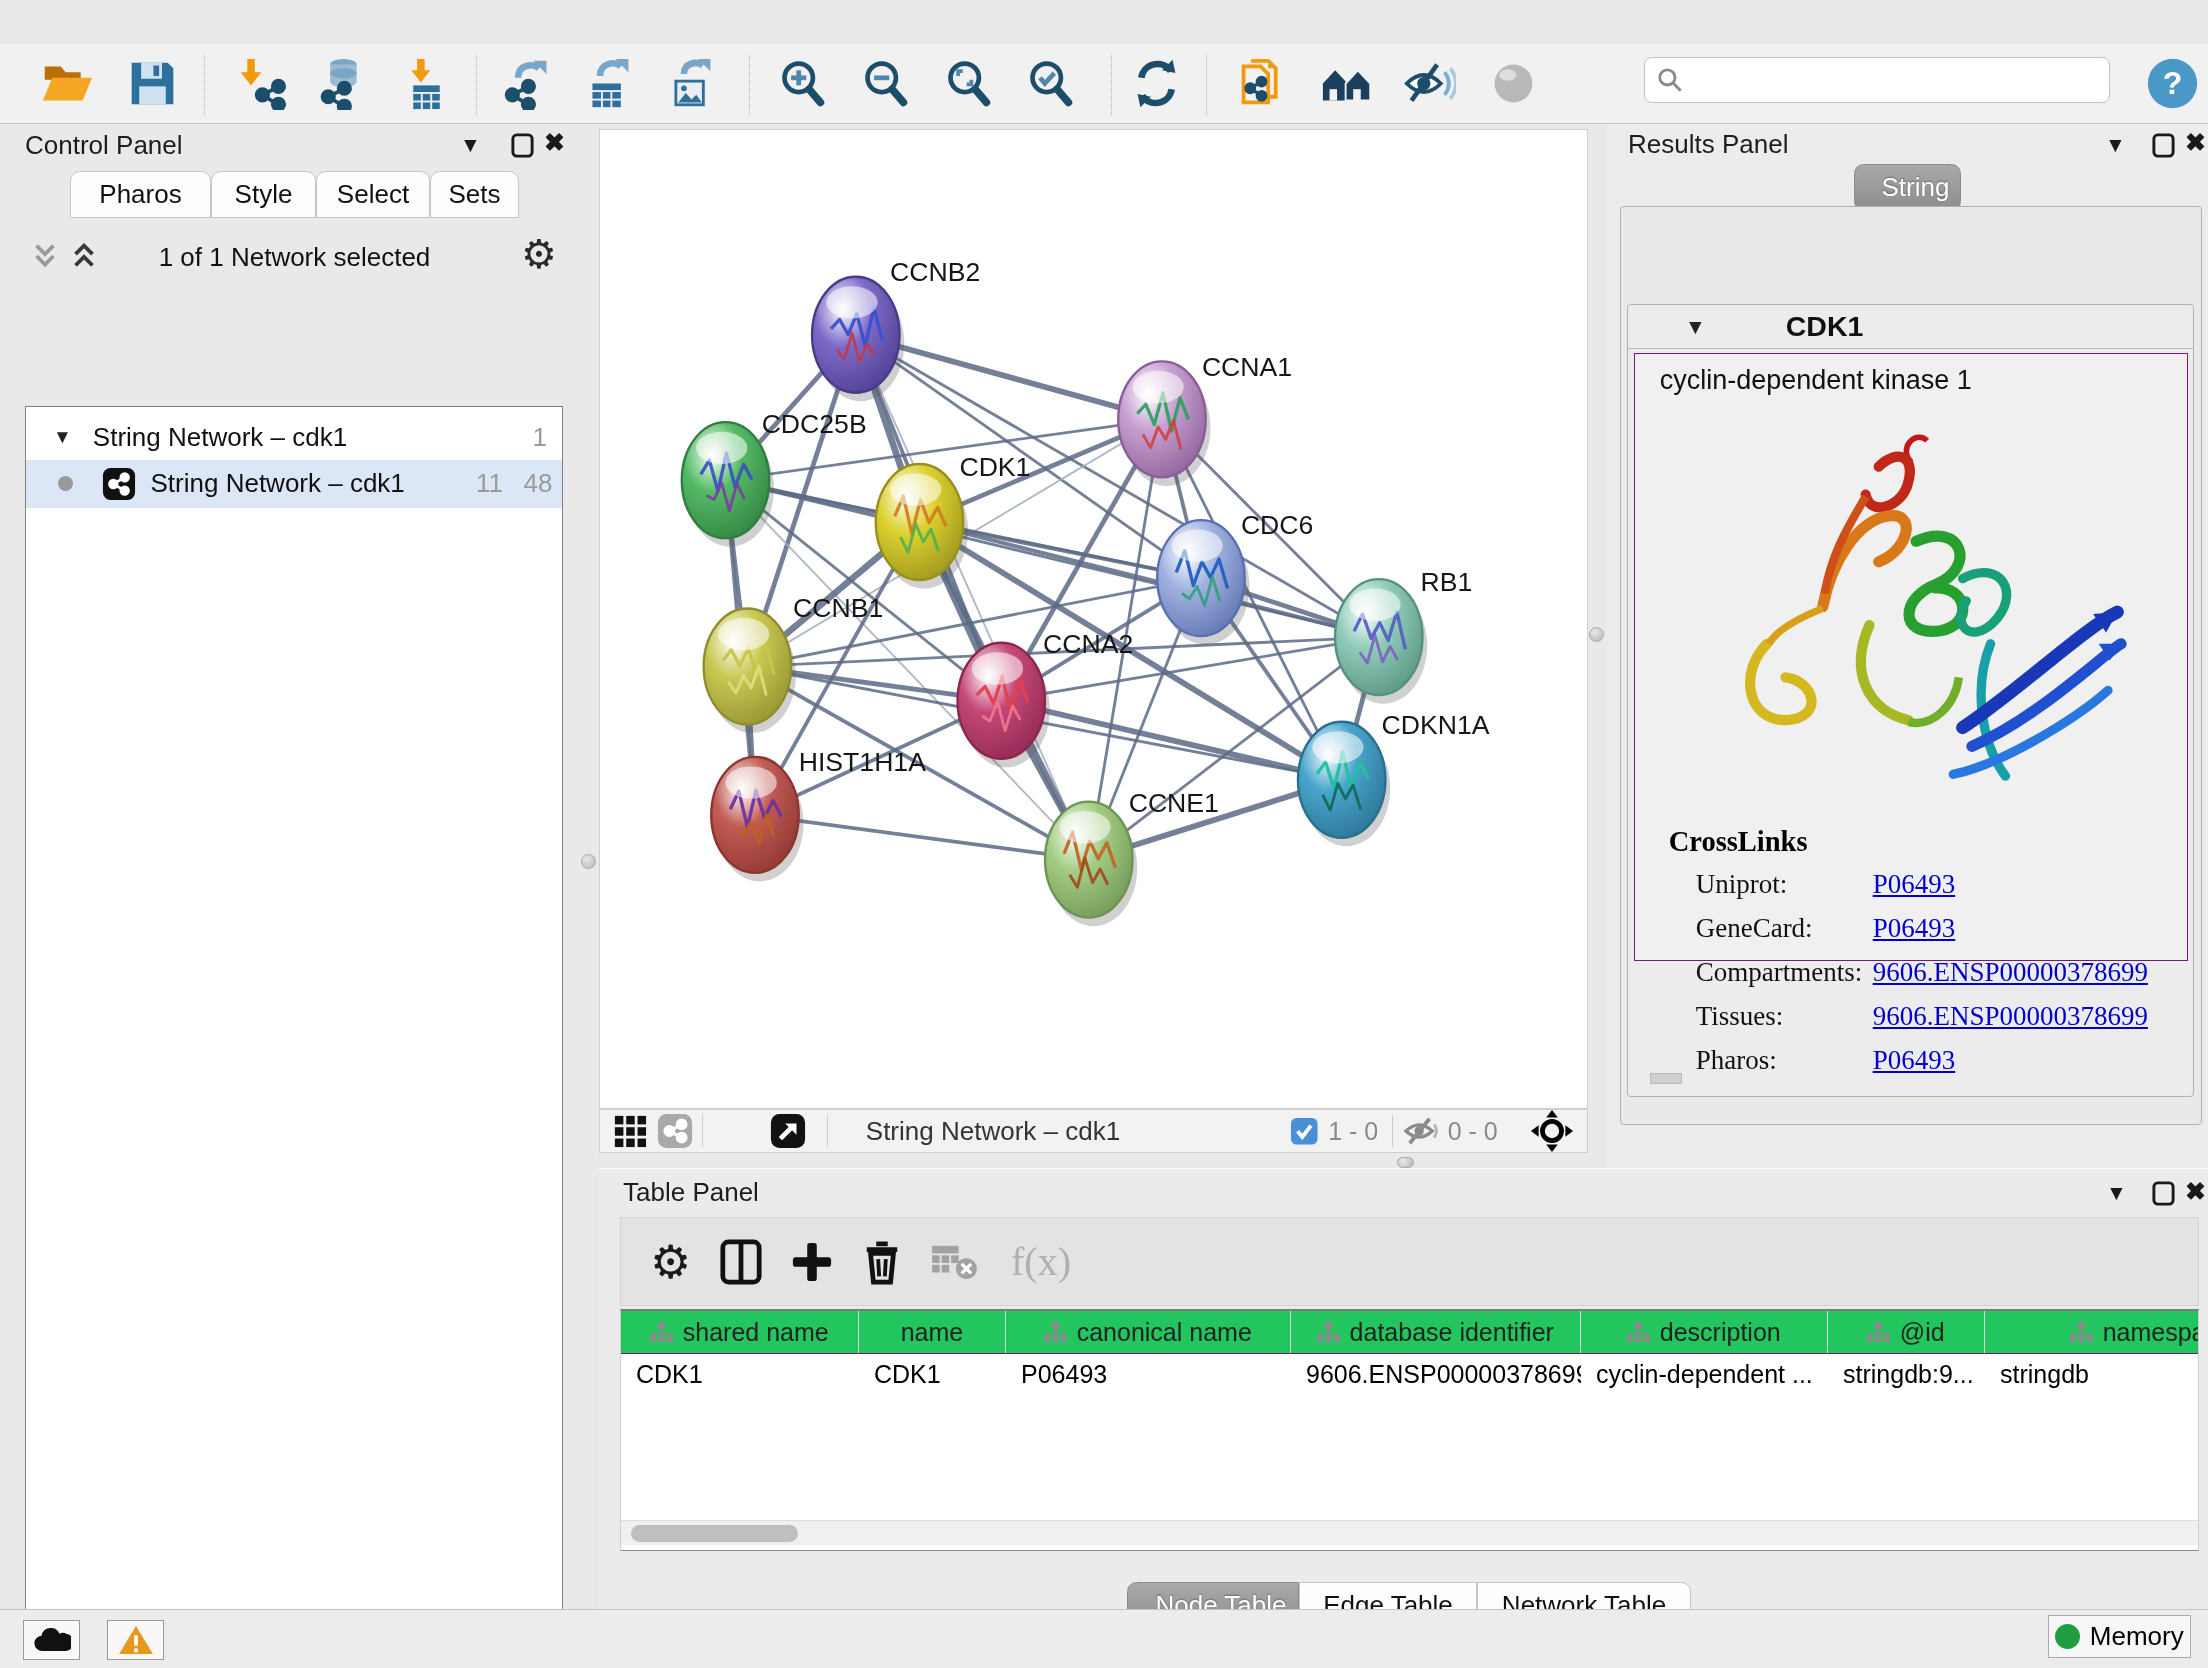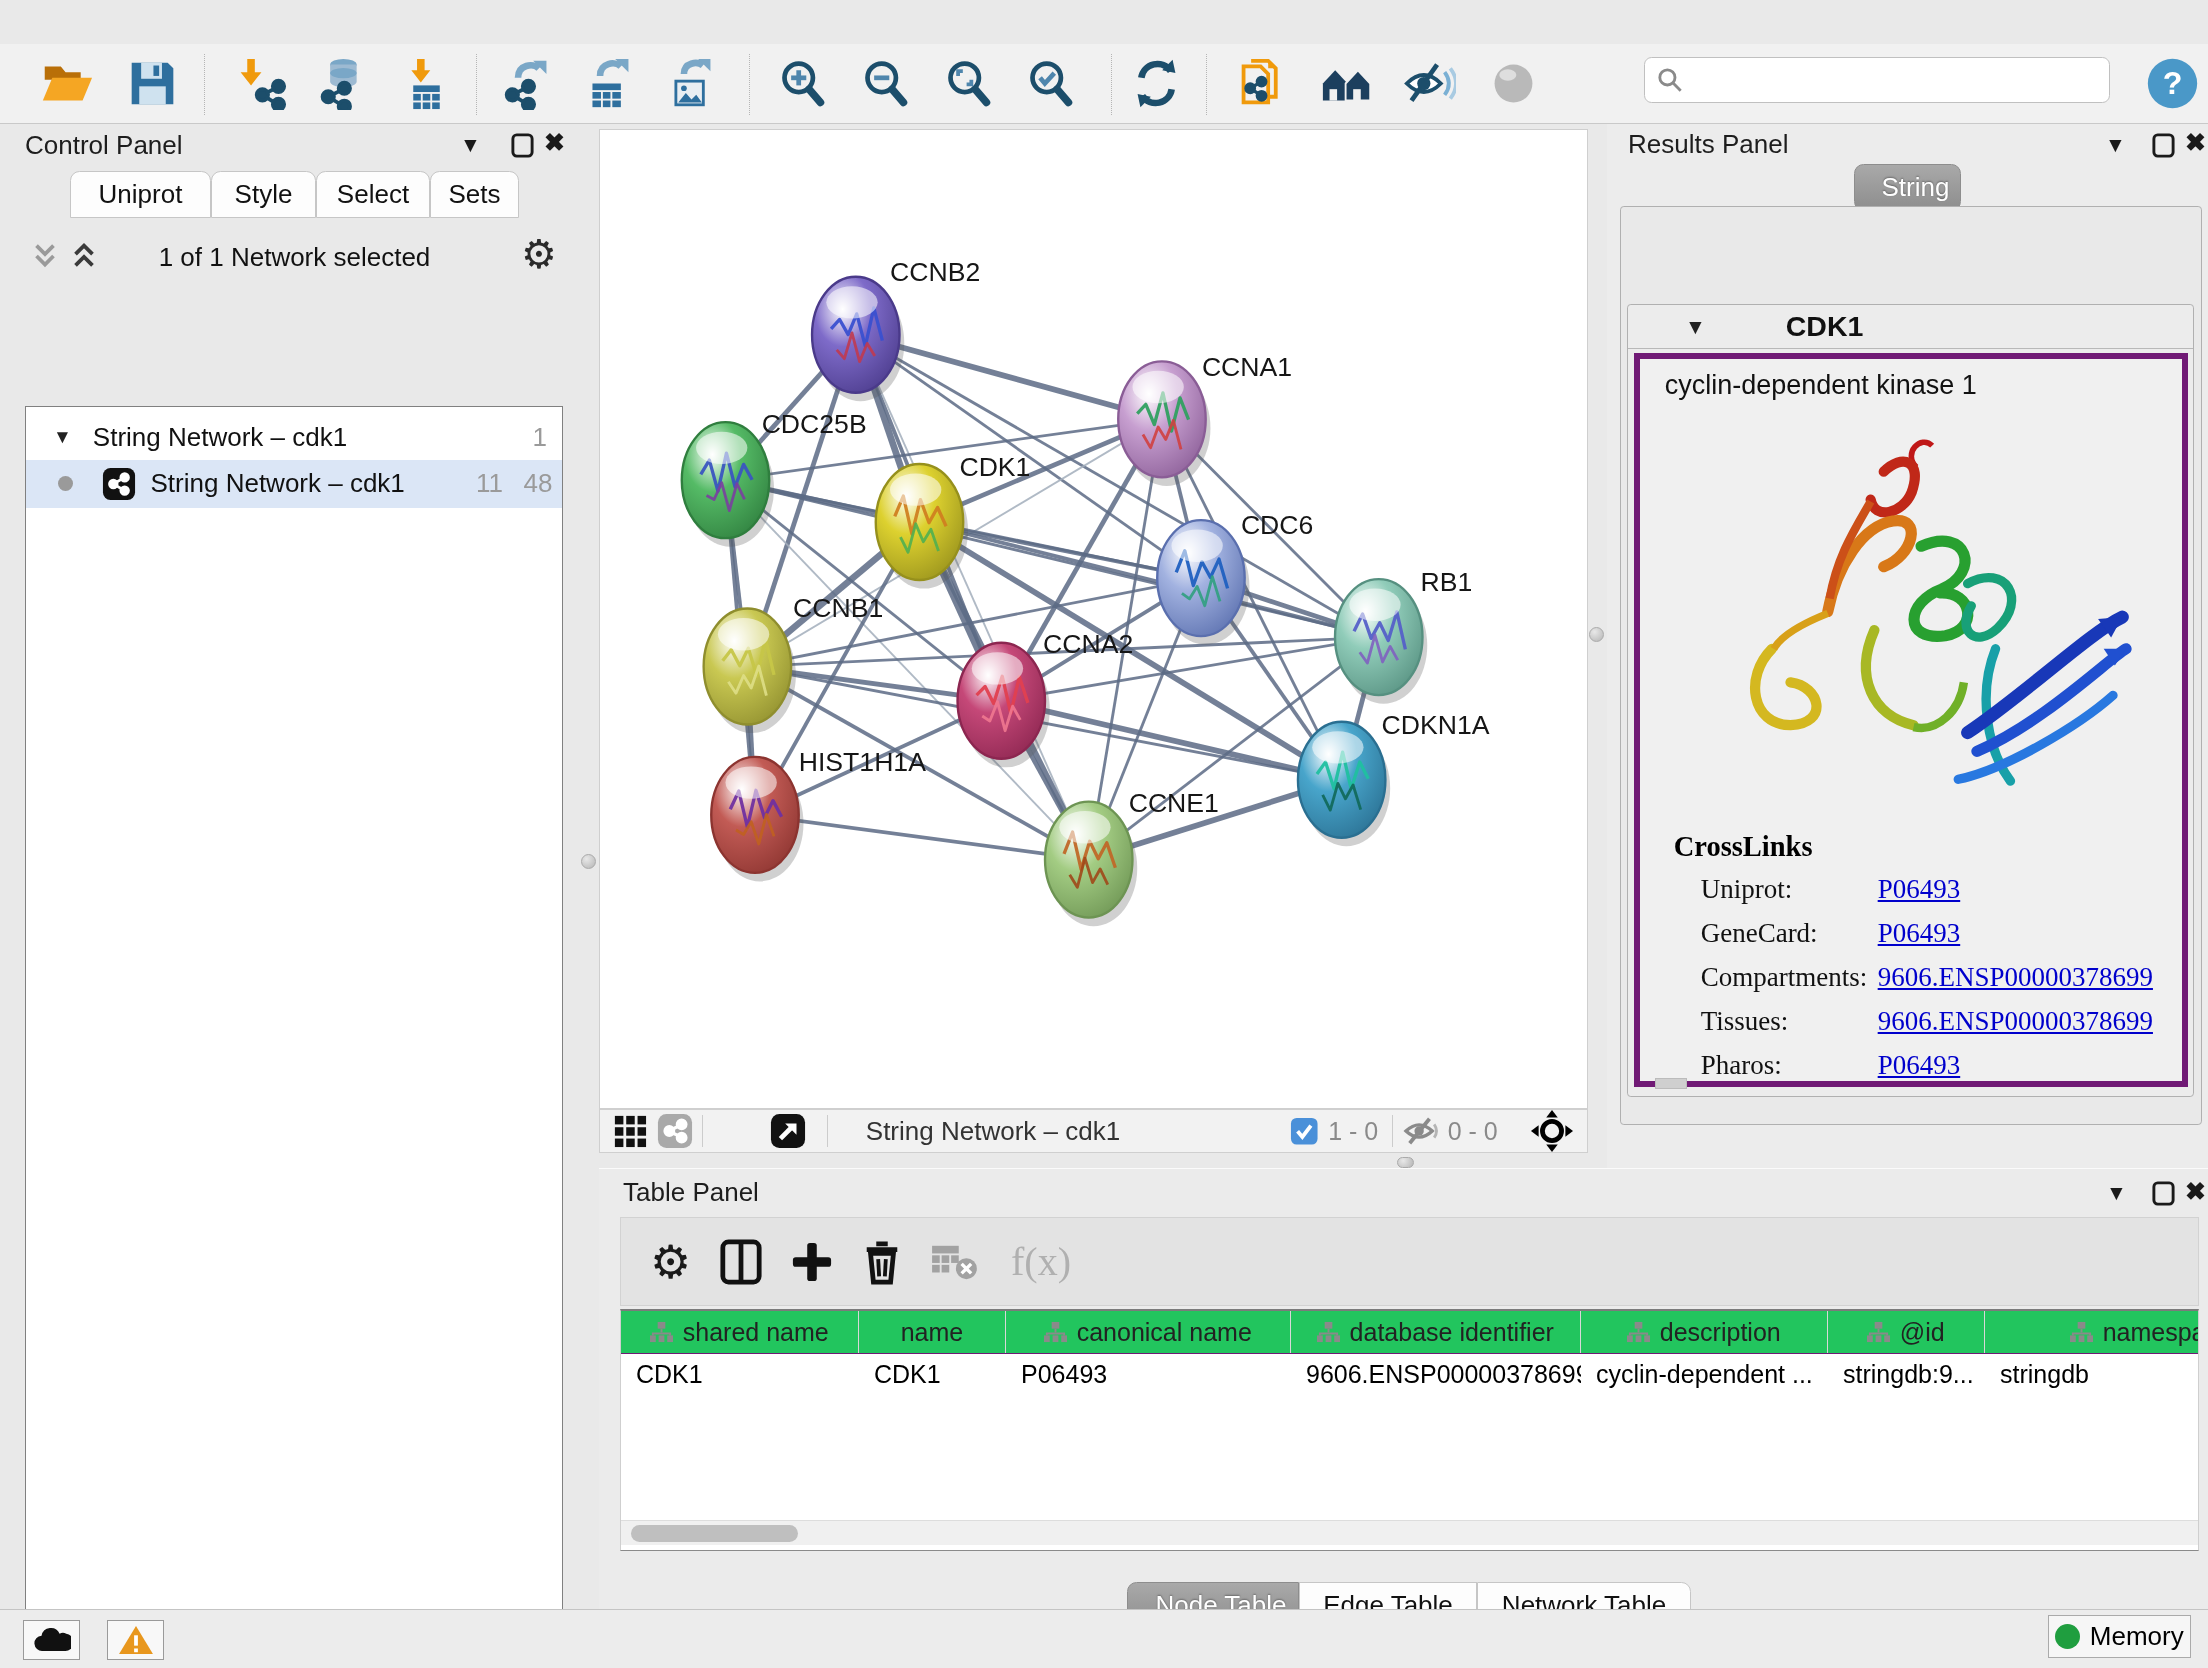--- a/index.html
+++ b/index.html
@@ -281,21 +281,21 @@
     <div class="abs panel-title" style="left:25px;top:5.7px;">Control Panel</div>
     <div class="abs wctl" style="left:460px;top:9.5px;font-size:21px;">▼</div>
     <div class="abs" style="left:510px;top:7.6px;">
       <svg width="25" height="27" viewBox="0 0 26 28">
           <rect x="3" y="3" width="20" height="22" rx="4" fill="none" stroke="#1a1a1a" stroke-width="3"></rect>
         </svg>
     </div>
     <div class="abs wctl" style="left:544px;top:5.7px;font-weight:bold;">✖</div>
 
     <div class="abs tab" style="left:70px;top:47px;width:141px;border-radius:9.5px 9.5px 0 0;">
-        <span>Uniprot</span>
+        <span>Pharos</span>
       </div>
     <div class="abs tab" style="left:211px;top:47px;width:105px;border-radius:9.5px 9.5px 0 0;">
         <span>Style</span>
       </div>
     <div class="abs tab" style="left:316px;top:47px;width:114px;border-radius:9.5px 9.5px 0 0;">
         <span>Select</span>
       </div>
     <div class="abs tab" style="left:430px;top:47px;width:89px;border-radius:9.5px 9.5px 0 0;">
         <span>Sets</span>
       </div>
@@ -626,21 +626,21 @@
     <div class="abs tab active" style="left:247px;top:40px;width:107px;border-radius:9.5px;">
         <span>String</span>
       </div>
 
     <div class="abs rbox" style="left:13.3px;top:82px;width:582px;height:919px;background:#e9e9e9;">
       <div class="abs rbox" style="left:5.7px;top:97px;width:567px;height:793px;">
         <div style="height:44px;display:flex;align-items:center;border-bottom:1.9px solid #b8b8b8;">
           <span style="margin-left:57px;font-size:21px;color:#222;">▼</span>
           <span style="margin-left:80px;font-size:28.5px;font-weight:bold;color:#111;">CDK1</span>
         </div>
-        <div class="abs" style="left:5.7px;top:48px;width:554px;height:734px;background:#f0f0f0;border:6px solid #701a75;">
+        <div class="abs" style="left:5.7px;top:48px;width:554px;height:608px;background:#f0f0f0;border:1px solid #701a75;">
           <div class="abs" style="left:25px;top:11.4px;font-size:27px;color:#111;">cyclin-dependent kinase 1</div>
           <svg class="abs" style="left:48px;top:49px;" width="466" height="407" viewBox="0 0 500 420">
             <path d="M245 55 C230 40 250 20 262 32" stroke="#c01818" stroke-width="6" fill="none"></path>
             <path d="M210 60 C230 40 252 48 240 82 C230 106 200 112 196 90" stroke="#c02818" stroke-width="11" fill="none" stroke-linecap="round"></path>
             <path d="M150 210 C160 160 188 118 220 113 C252 108 242 150 210 162" stroke="#d87818" stroke-width="12" fill="none" stroke-linecap="round"></path>
             <path d="M196 92 C180 120 160 150 152 196" stroke="#cc5018" stroke-width="9" fill="none"></path>
             <path d="M90 250 C60 280 68 332 110 332 C152 330 142 290 110 286" stroke="#d4b820" stroke-width="11" fill="none" stroke-linecap="round"></path>
             <path d="M150 212 C120 224 100 236 92 250" stroke="#d8a018" stroke-width="8" fill="none"></path>
             <path d="M200 230 C178 280 198 322 242 332" stroke="#a8b824" stroke-width="11" fill="none" stroke-linecap="round"></path>
             <path d="M250 140 C300 118 315 168 272 186 C234 200 230 242 276 236 C312 230 306 188 270 190" stroke="#28a030" stroke-width="12" fill="none" stroke-linecap="round"></path>

